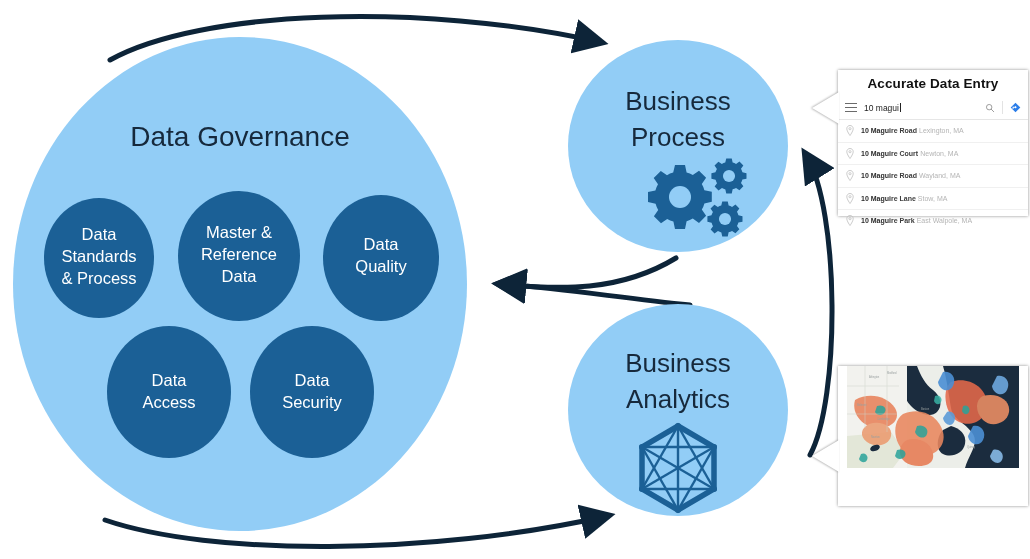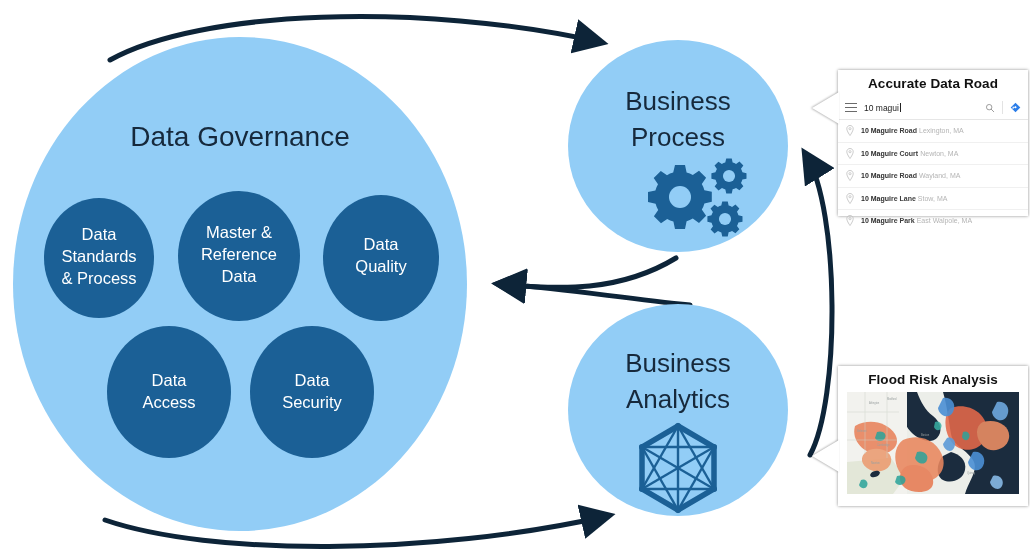--- a/index.html
+++ b/index.html
@@ -219,21 +219,21 @@
           <circle cx="0" cy="42" r="3"></circle>
           <circle cx="-36" cy="21" r="3"></circle>
           <circle cx="-36" cy="-21" r="3"></circle>
         </g>
       </g>
     </g>
   </svg>
 
   <div class="callout" id="card-entry">
     <div class="tail"></div>
-    <div class="callout-title">Accurate Data Road</div>
+    <div class="callout-title">Accurate Data Entry</div>
 
     <div class="searchbar">
       <span class="hamburger">
         <i></i>
           <i></i>
           <i></i>
       </span>
       <span class="search-value"><span>10 magui</span><span class="caret"></span></span>
       <svg class="mag" viewBox="0 0 24 24">
         <circle cx="10" cy="10" r="6.5" fill="none" stroke="#8a8a8a" stroke-width="2"></circle>
@@ -280,21 +280,20 @@
           <path d="M8 1 C4.4 1 1.6 3.8 1.6 7.4 C1.6 12.2 8 21 8 21 C8 21 14.4 12.2 14.4 7.4 C14.4 3.8 11.6 1 8 1 Z" fill="none" stroke="#bdbdbd" stroke-width="1.6"></path>
           <circle cx="8" cy="7.4" r="2.2" fill="none" stroke="#bdbdbd" stroke-width="1.5"></circle>
         </svg>
         <span class="sug-text"><b>10 Magui</b><span class="sug-main">re Park</span><span class="sug-sub">East Walpole, MA</span></span>
       </div>
     </div>
   </div>
 
   <div class="callout" id="card-flood">
     <div class="tail"></div>
-    <div class="callout-title">Flood Risk Analysis</div>
 
     <div class="map-wrap">
       <svg width="172" height="102" viewBox="0 0 172 102">
         <rect x="0" y="0" width="172" height="102" fill="#eceee9"></rect>
 
         <path d="M96,0 L172,0 L172,102 L118,102 C122,88 132,78 126,68 C118,56 106,54 104,42
                  C102,30 100,14 96,0 Z" fill="#1b2c3e"></path>
         <path d="M52,0 L70,0 C74,10 78,18 86,24 C94,30 96,40 90,46 C84,52 72,48 64,40
                  C56,32 52,16 52,0 Z" fill="#1b2c3e"></path>
         <path d="M104,60 C112,62 120,68 118,78 C116,88 104,92 96,88 C88,84 90,70 96,64 Z" fill="#1b2c3e"></path>

